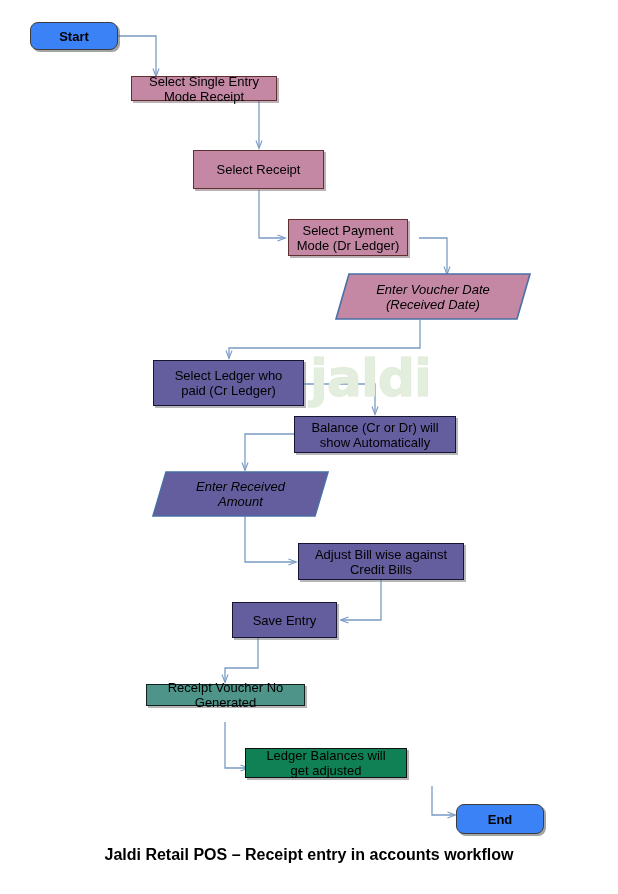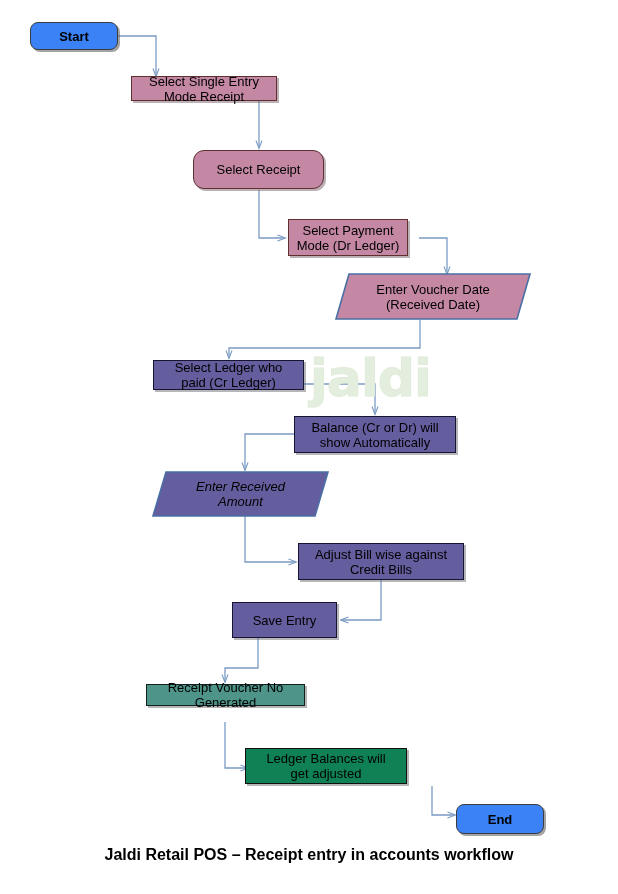--- a/index.html
+++ b/index.html
@@ -151,38 +151,38 @@
 
 <div class="node term" style="left:30px; top:22px; width:88px; height:28px;">
   <span class="lbl">Start</span>
 </div>
 
 <div class="node proc-pink" style="left:83px; top:76px; width:146px; height:25px;margin-left:48px;">
   <span class="lbl">Select Single Entry
 Mode Receipt</span>
 </div>
 
-<div class="node proc-pink" style="left:193px; top:150px; width:131px; height:39px;border-radius:11px;">
+<div class="node proc-pink" style="left:193px; top:150px; width:131px; height:39px;">
   <span class="lbl">Select Receipt</span>
 </div>
 
 <div class="node proc-pink" style="left:288px; top:219px; width:120px; height:37px;">
   <span class="lbl">Select Payment
 Mode (Dr Ledger)</span>
 </div>
 
-<div class="para-wrap" style="left:335px; top:273px; width:196px; height:47px;">
+<div class="para-wrap" style="left:335px; top:273px; width:196px; height:47px;font-style:italic;">
   <svg width="196" height="47" viewBox="0 0 196 47" xmlns="http://www.w3.org/2000/svg">
     <polygon points="14,1 195,1 182,46 1,46" fill="#c488a4" stroke="#4a6fa5" stroke-width="1.6"></polygon>
   </svg>
   <span class="ptxt">Enter Voucher Date
 (Received Date)</span>
 </div>
 
-<div class="node proc-purple" style="left:153px; top:360px; width:151px; height:30px;">
+<div class="node proc-purple" style="left:153px; top:360px; width:151px; height:46px;">
   <span class="lbl">Select Ledger who
 paid (Cr Ledger)</span>
 </div>
 
 <div class="node proc-purple" style="left:294px; top:416px; width:162px; height:37px;">
   <span class="lbl">Balance (Cr or Dr) will
 show Automatically</span>
 </div>
 
 <div class="para-wrap" style="left:152px; top:471px; width:177px; height:46px;font-style:italic;">
@@ -200,21 +200,21 @@
 
 <div class="node proc-purple" style="left:232px; top:602px; width:105px; height:36px;">
   <span class="lbl">Save Entry</span>
 </div>
 
 <div class="node proc-teal" style="left:146px; top:684px; width:159px; height:22px;">
   <span class="lbl">Receipt Voucher No
 Generated</span>
 </div>
 
-<div class="node proc-green" style="left:245px; top:748px; width:162px; height:36px;">
+<div class="node proc-green" style="left:245px; top:748px; width:162px; height:30px;">
   <span class="lbl">Ledger Balances will
 get adjusted</span>
 </div>
 
 <div class="node term" style="left:456px; top:804px; width:88px; height:30px;">
   <span class="lbl">End</span>
 </div>
 
 <div class="caption">Jaldi Retail POS – Receipt entry in accounts workflow</div>
 

